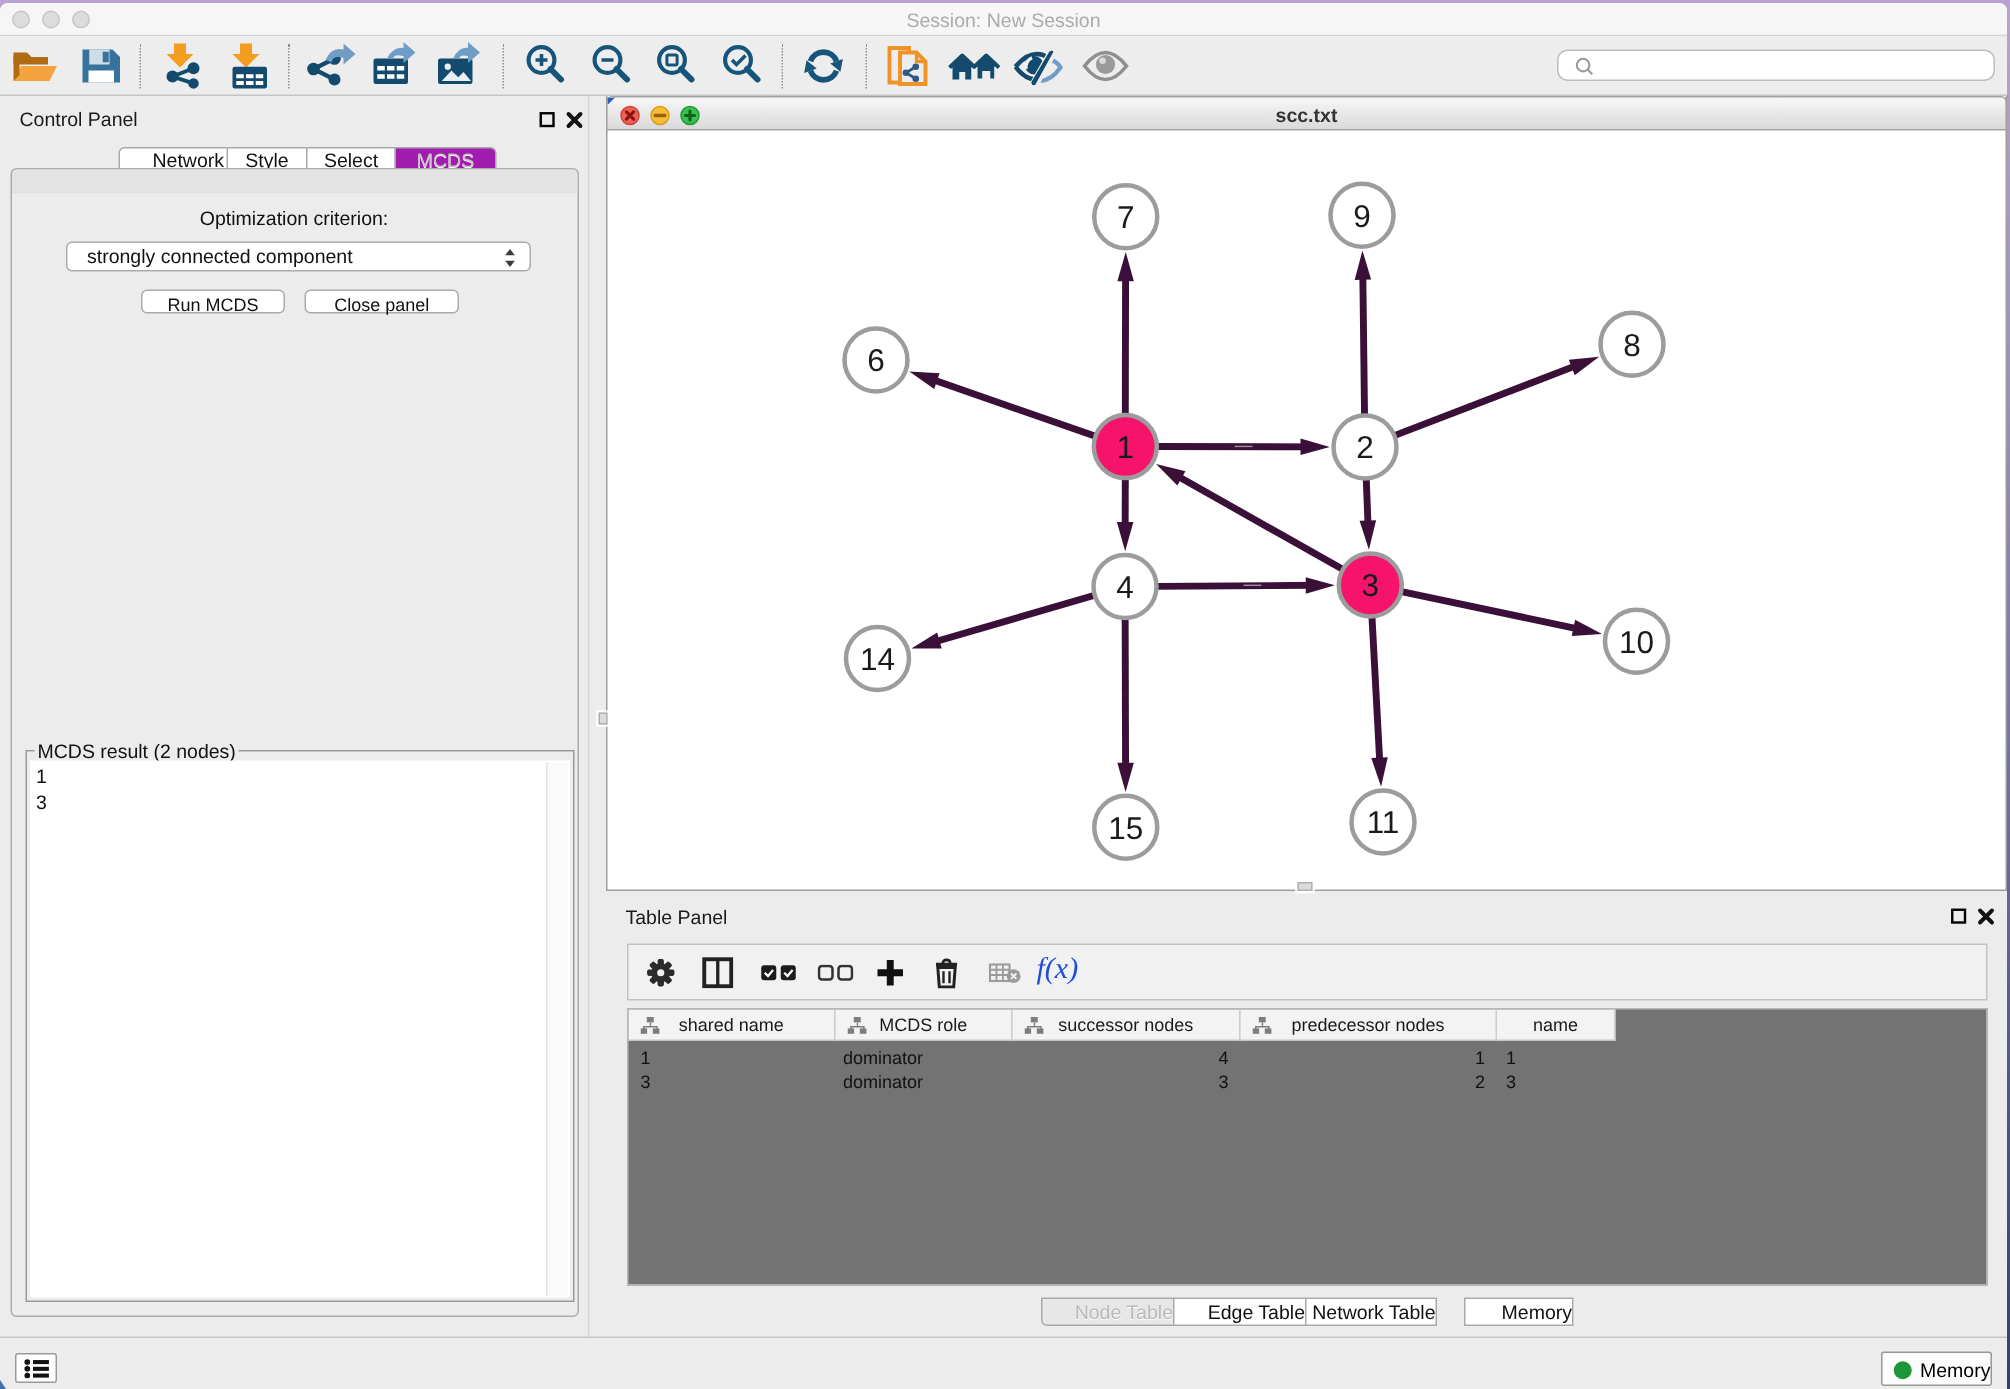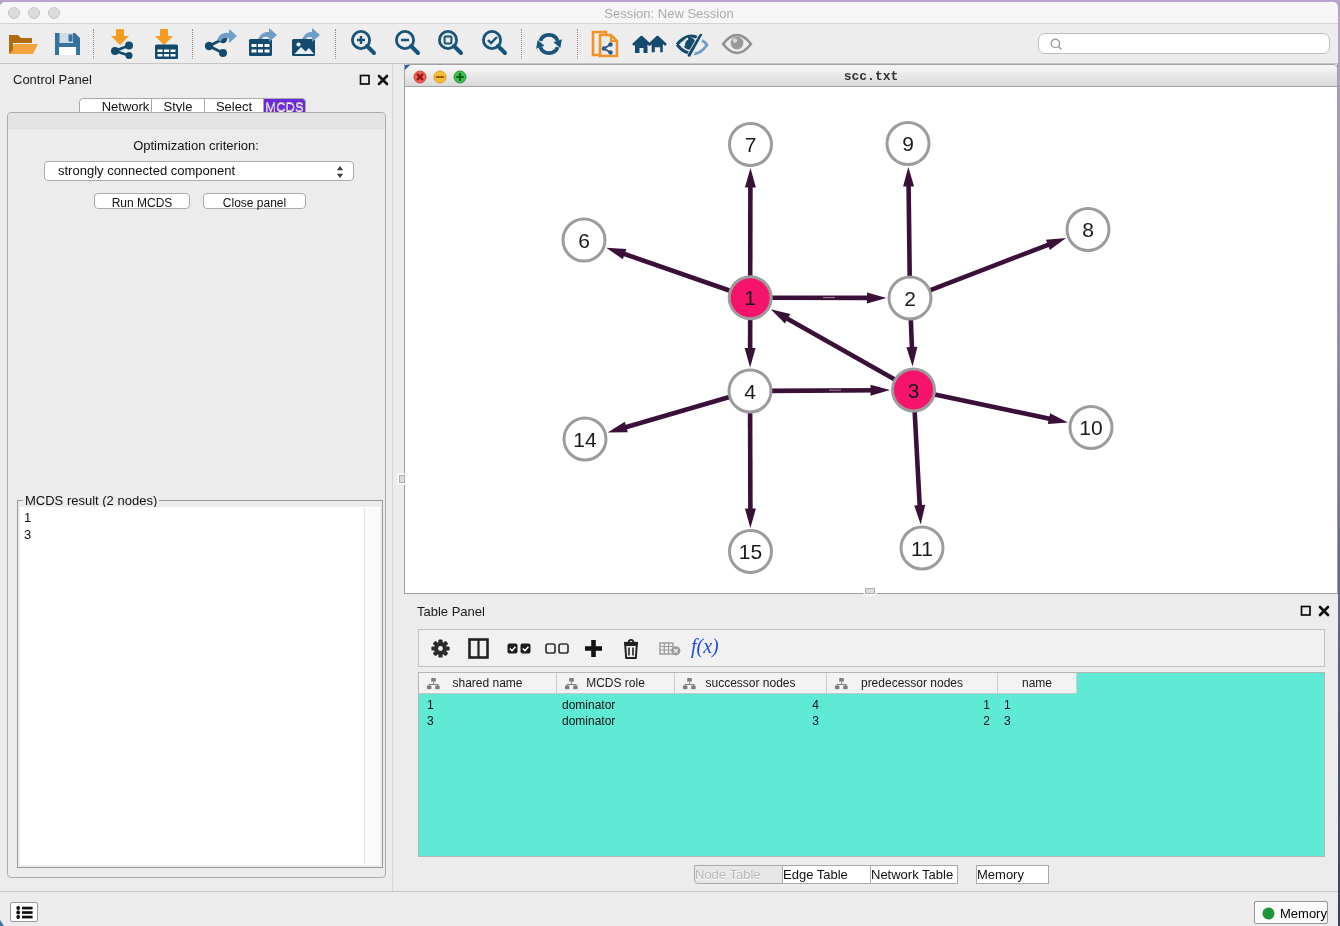--- a/index.html
+++ b/index.html
@@ -26,30 +26,30 @@
 #optlabel { position:absolute; left:0; top:74px; width:100%; text-align:center; font-size:13px; color:#111; }
 #combo { position:absolute; left:44px; top:97px; width:310px; height:20px; background:#fff; border:1px solid #ababab; border-radius:4px; font-size:13px; color:#111; line-height:18px; padding-left:13px; }
 .btn { position:absolute; top:129px; height:16px; background:#fff; border:1px solid #ababab; border-radius:4px; font-size:12px; color:#111; text-align:center; line-height:18px; }
 #fieldset { position:absolute; left:17px; top:436px; width:366px; height:368px; border:1px solid #9a9a9a; }
 #fieldset legend { position:absolute; left:5px; top:-8px; background:#ececec; font-size:13px; color:#111; padding:0 2px; }
 #fstext { position:absolute; left:2px; top:6px; right:2px; bottom:2px; background:#fff; font-size:13px; color:#111; line-height:17px; padding:2px 0 0 4px; }
 #fsscroll { position:absolute; right:3px; top:7px; width:15px; bottom:3px; background:#fafafa; border-left:1px solid #e3e3e3; }
 
 #netwin { position:absolute; left:404px; top:62px; width:934px; height:530px; background:#fff; border:1px solid #9d9d9d; border-top:none; }
 #nettitle { position:absolute; left:-1px; top:0; width:934px; height:23px; background:linear-gradient(180deg,#f7f7f7,#dadada); border:1px solid #a2a2a2; border-radius:4px 4px 0 0; }
-#nettitle .label { position:absolute; width:100%; text-align:center; top:4px; font-size:13px; font-weight:bold; color:#333;font-family:Liberation Mono, monospace; }
+#nettitle .label { position:absolute; width:100%; text-align:center; top:4px; font-size:13px; font-weight:bold; color:#333; }
 #graph { position:absolute; left:0px; top:23px; }
 
 #tpanel { position:absolute; left:404px; top:596px; width:934px; height:293px; background:#ececec; }
 #tpanel h1 { position:absolute; left:13px; top:6px; font-size:13px; font-weight:normal; color:#1a1a1a; }
 #ttoolbar { position:absolute; left:14px; top:31px; width:907px; height:38px; border:1px solid #c2c2c2; background:#f1f1f1; }
-#tablebox { position:absolute; left:14px; top:74px; width:907px; height:185px; border:1px solid #b5b5b5; background:#5eead4; }
+#tablebox { position:absolute; left:14px; top:74px; width:907px; height:185px; border:1px solid #b5b5b5; background:#737373; }
 .hcell { position:absolute; top:0; height:21px; background:#f3f3f3; border-right:1px solid #cdcdcd; border-bottom:1px solid #c6c6c6; font-size:12px; color:#1a1a1a; text-align:center; line-height:20px; }
 .trow { position:absolute; font-size:12px; color:#111; height:16px; line-height:16px; }
-.btab { position:absolute; top:267px; height:19px; background:#fff; border:1px solid #a9a9a9; font-size:13px; color:#111; text-align:left; line-height:17px; }
+.btab { position:absolute; top:267px; height:19px; background:#fff; border:1px solid #a9a9a9; font-size:13px; color:#111; text-align:right; line-height:17px; }
 
 #statusbar { position:absolute; left:0; top:889px; width:1338px; height:35px; background:#ececec; border-top:1px solid #c6c6c6; }
 #memorybtn { position:absolute; left:1254px; top:9px; width:74px; height:23px; background:#fcfcfc; border:1px solid #979797; border-radius:2px; font-size:13px; color:#000; }
 #listbtn { position:absolute; left:10px; top:10px; width:28px; height:20px; background:#fff; border:1px solid #999; border-radius:2px; }
 .abs { position:absolute; }
 </style>
 </head>
 <body>
 <div id="win">
   <div id="titlebar">
@@ -184,21 +184,21 @@
   </div>
   <div id="cpanel">
     <h1>Control Panel</h1>
     <svg class="paneltools" style="left:359px;top:10px" width="30" height="12" viewBox="0 0 30 12">
       <rect x="1.5" y="1.5" width="8.5" height="8.5" fill="none" stroke="#000" stroke-width="1.6"></rect>
       <path d="M20 2 l8 8 M28 2 l-8 8" stroke="#111" stroke-width="2.6" stroke-linecap="round"></path>
     </svg>
     <div class="tab" style="left:79px;width:93px;border-radius:4px 0 0 0">Network</div>
     <div class="tab" style="left:151px;width:54px">Style</div>
     <div class="tab" style="left:204px;width:60px">Select</div>
-    <div class="tab" style="left:263px;width:43px;border-radius:0 4px 0 0;background:#6d28d9;color:#c3c3c3;text-shadow:0 1px 0 #fff;">MCDS</div>
+    <div class="tab" style="left:263px;width:68px;border-radius:0 4px 0 0;background:#a21caf;color:#c3c3c3;text-shadow:0 1px 0 #fff;">MCDS</div>
     <div id="tabpane">
         <div class="topstrip"></div>
       </div>
     <div id="combo">strongly connected component
       <svg class="abs" style="right:9px;top:4px" width="8" height="12" viewBox="0 0 8 12">
         <path d="M4 0 L7.2 4.2 H0.8 Z" fill="#3c3c3c"></path>
         <path d="M4 12 L7.2 7.8 H0.8 Z" fill="#3c3c3c"></path>
       </svg>
     </div>
     <div id="optlabel">Optimization criterion:</div>

